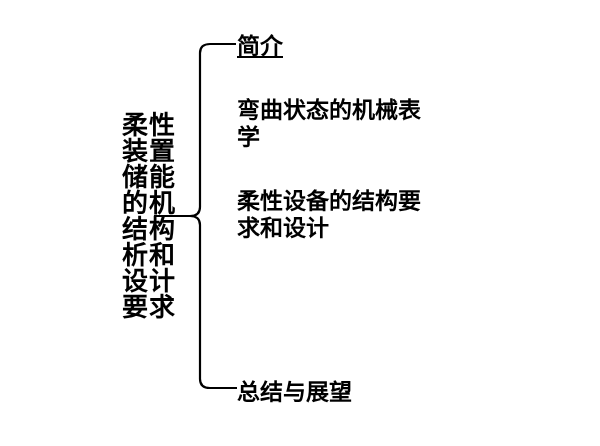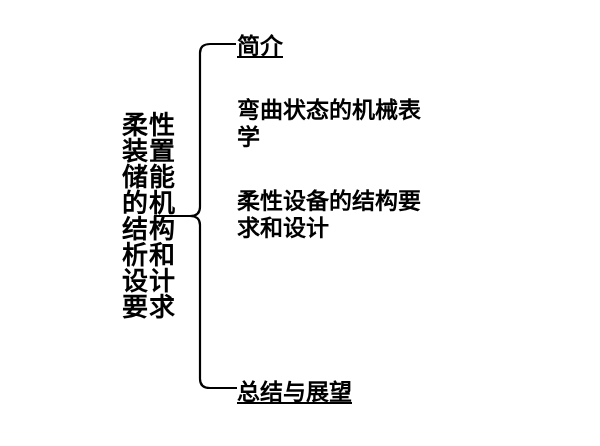--- a/index.html
+++ b/index.html
@@ -38,21 +38,21 @@
     position: absolute;
     left: 237px;
     font-size: 23px;
     line-height: 27px;
     white-space: nowrap;
   }
   .branch-1 { top: 32px; text-decoration: underline; }
   .branch-2 { top: 96px; }
   .branch-3 { top: 187px; }
   .branch-4 { top: 284px; }
-  .branch-5 { top: 378px; text-decoration: underline; }
+  .branch-5 { top: 378px; }
 </style>
 </head>
 <body>
 
 <div class="canvas">
 
   <div class="root-title">
     <div>柔性</div>
     <div>装置</div>
     <div>储能</div>

